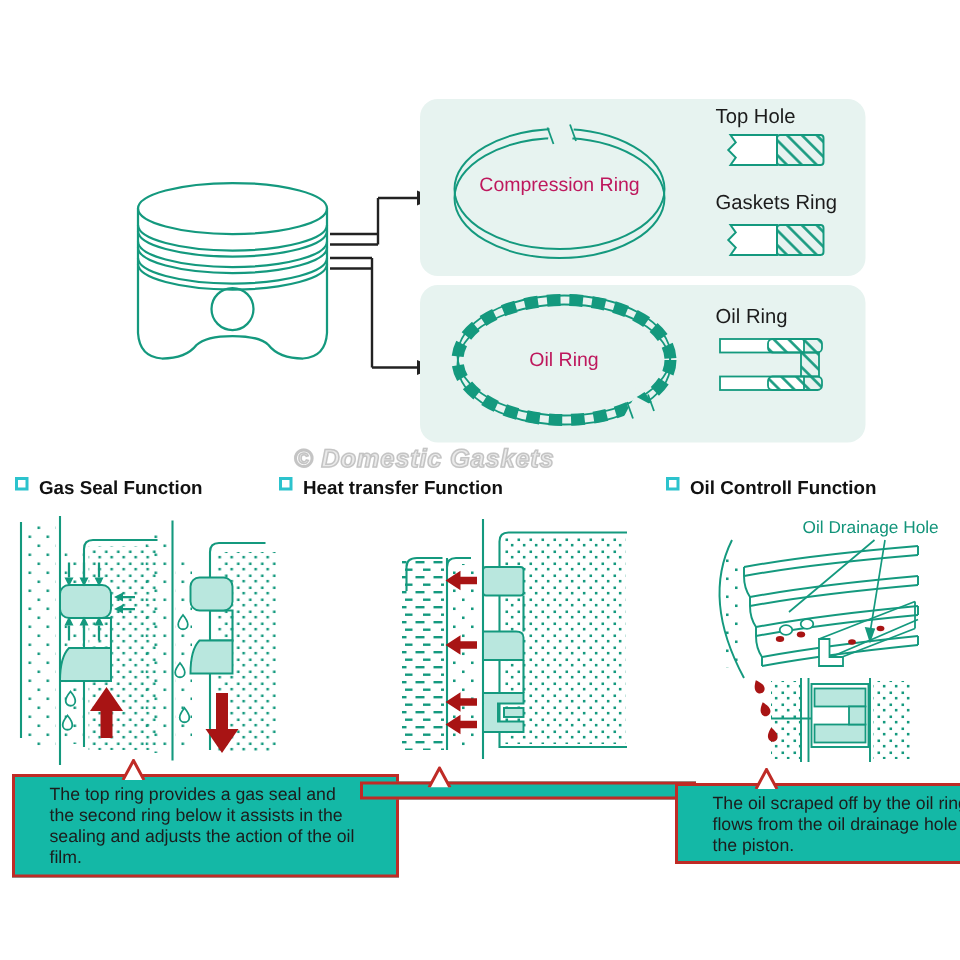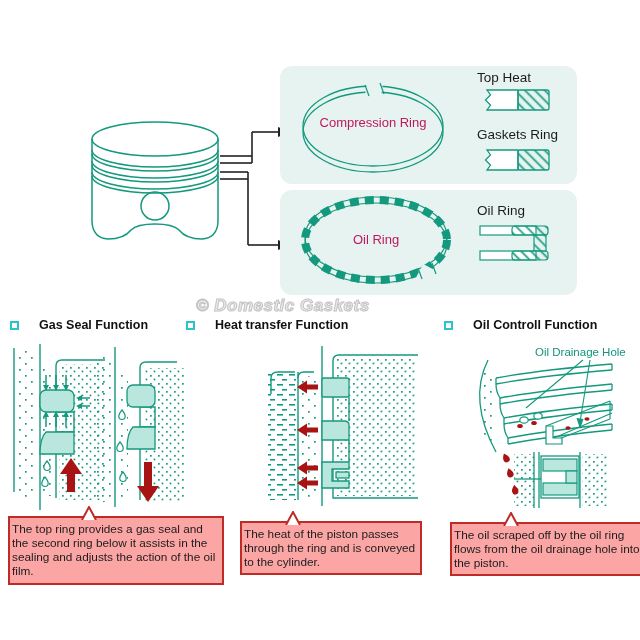--- a/index.html
+++ b/index.html
@@ -2,27 +2,27 @@
 <html><head>
 <meta charset="utf-8">
 <style>
   html,body{margin:0;padding:0;background:#fff;}
   #canvas{position:relative;width:640px;height:640px;background:#ffffff;overflow:hidden;
           font-family:"Liberation Sans","DejaVu Sans",sans-serif;color:#1c1c1c;}
   .abs{position:absolute;}
   .panel{position:absolute;background:#e7f3f0;border-radius:12px;}
   .panel-label{position:absolute;font-size:13px;color:#be185d;text-align:center;white-space:nowrap;}
   .ring-name{position:absolute;font-size:13.5px;color:#1c1c1c;white-space:nowrap;}
-  .heading{position:absolute;display:flex;align-items:center;gap:20px;z-index:4;}
+  .heading{position:absolute;display:flex;align-items:flex-start;gap:7px;z-index:4;}
   .heading .bullet{width:5px;height:5px;border:2px solid #2cc3cd;background:#fff;display:inline-block;}
   .heading .htext{font-size:12.5px;font-weight:bold;color:#111;white-space:nowrap;}
   .watermark{position:absolute;left:196px;top:296px;z-index:5;font-size:17px;font-weight:bold;font-style:italic;
              color:rgba(255,255,255,0.55);-webkit-text-stroke:1px #c4c4c4;text-shadow:0 0 1px #cfcfcf;
              white-space:nowrap;letter-spacing:.5px;}
-  .callout{position:absolute;background:#fca5a5;border:2px solid #bf2b26;padding:4px 2px;
+  .callout{position:absolute;background:#14b8a6;border:2px solid #bf2b26;padding:4px 23px;
            font-size:11.8px;line-height:1.2;color:#1c1c1c;z-index:3;}
   .callout .tail{position:absolute;top:-12px;width:18px;height:14px;}
   .annot{position:absolute;font-size:11.5px;color:#12947a;white-space:nowrap;z-index:2;text-align:right;}
   svg{display:block;}
 </style>
 </head>
 <body>
 
 <div id="canvas">
 
@@ -80,21 +80,21 @@
         <ellipse cx="85" cy="52" rx="70" ry="40"></ellipse>
         <ellipse cx="85" cy="58" rx="70" ry="40"></ellipse>
       </g>
       <rect x="78" y="8" width="16" height="14" fill="#e7f3f0" transform="rotate(8 86 15)"></rect>
       <g stroke="#14997e" stroke-width="1.2">
         <line x1="77" y1="11" x2="81" y2="22"></line>
         <line x1="92" y1="9" x2="96" y2="20"></line>
       </g>
     </svg>
     <div class="panel-label" style="left:18px;top:49px;width:150px">Compression Ring</div>
-    <div class="ring-name" style="left:197px;top:4px">Top Heat</div>
+    <div class="ring-name" style="left:197px;top:4px">Top Hole</div>
     <svg class="abs" style="left:198px;top:22px" width="74" height="24" viewBox="0 0 74 24">
       <path d="M 9,2 H 40 V 22 H 9 L 12.5,17 L 7.5,12 L 12.5,7 Z" fill="#fff" stroke="#14997e" stroke-width="1.3"></path>
       <rect x="40" y="2" width="31" height="20" rx="2" fill="url(#ph)" stroke="#14997e" stroke-width="1.3"></rect>
     </svg>
     <div class="ring-name" style="left:197px;top:61px">Gaskets Ring</div>
     <svg class="abs" style="left:198px;top:82px" width="74" height="24" viewBox="0 0 74 24">
       <path d="M 9,2 H 40 V 22 H 9 L 12.5,17 L 7.5,12 L 12.5,7 Z" fill="#fff" stroke="#14997e" stroke-width="1.3"></path>
       <rect x="40" y="2" width="31" height="20" rx="2" fill="url(#ph)" stroke="#14997e" stroke-width="1.3"></rect>
     </svg>
   </div>
@@ -300,21 +300,20 @@
     <svg class="tail" style="left:70px" viewBox="0 0 18 14">
       <path d="M 2,14 L 9,1 L 16,14" fill="#fff" stroke="#bf2b26" stroke-width="2"></path>
     </svg>
     <span>The top ring provides a gas seal and the second ring below it assists in the sealing and adjusts the action of the oil film.</span>
   </div>
 
   <div class="callout" style="left:240px;top:521px;width:174px">
     <svg class="tail" style="left:42px" viewBox="0 0 18 14">
       <path d="M 2,14 L 9,1 L 16,14" fill="#fff" stroke="#bf2b26" stroke-width="2"></path>
     </svg>
-    <span>The heat of the piston passes through the ring and is conveyed to the cylinder.</span>
   </div>
 
   <div class="callout" style="left:450px;top:522px;width:186px">
     <svg class="tail" style="left:50px" viewBox="0 0 18 14">
       <path d="M 2,14 L 9,1 L 16,14" fill="#fff" stroke="#bf2b26" stroke-width="2"></path>
     </svg>
     <span>The oil scraped off by the oil ring flows from the oil drainage hole into the piston.</span>
   </div>
 
 </div>

